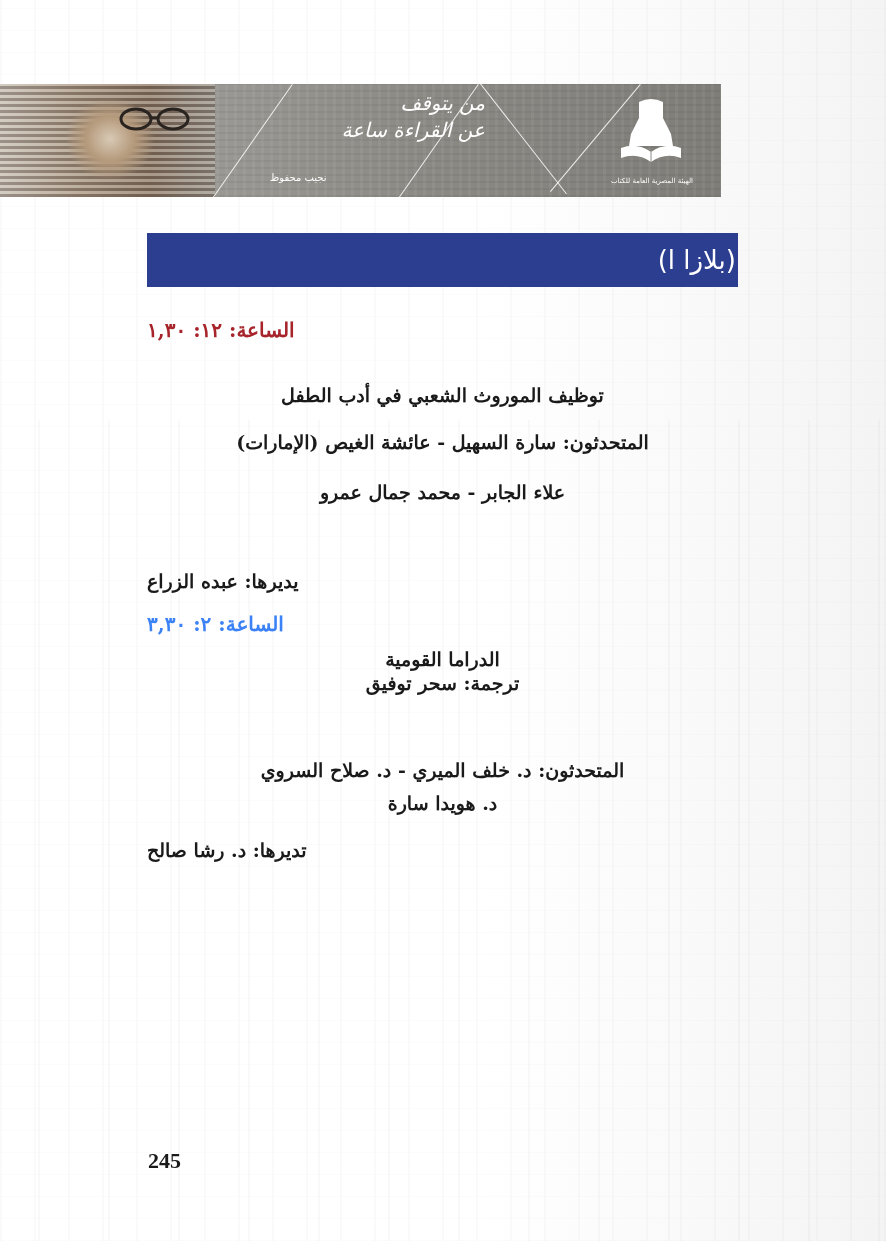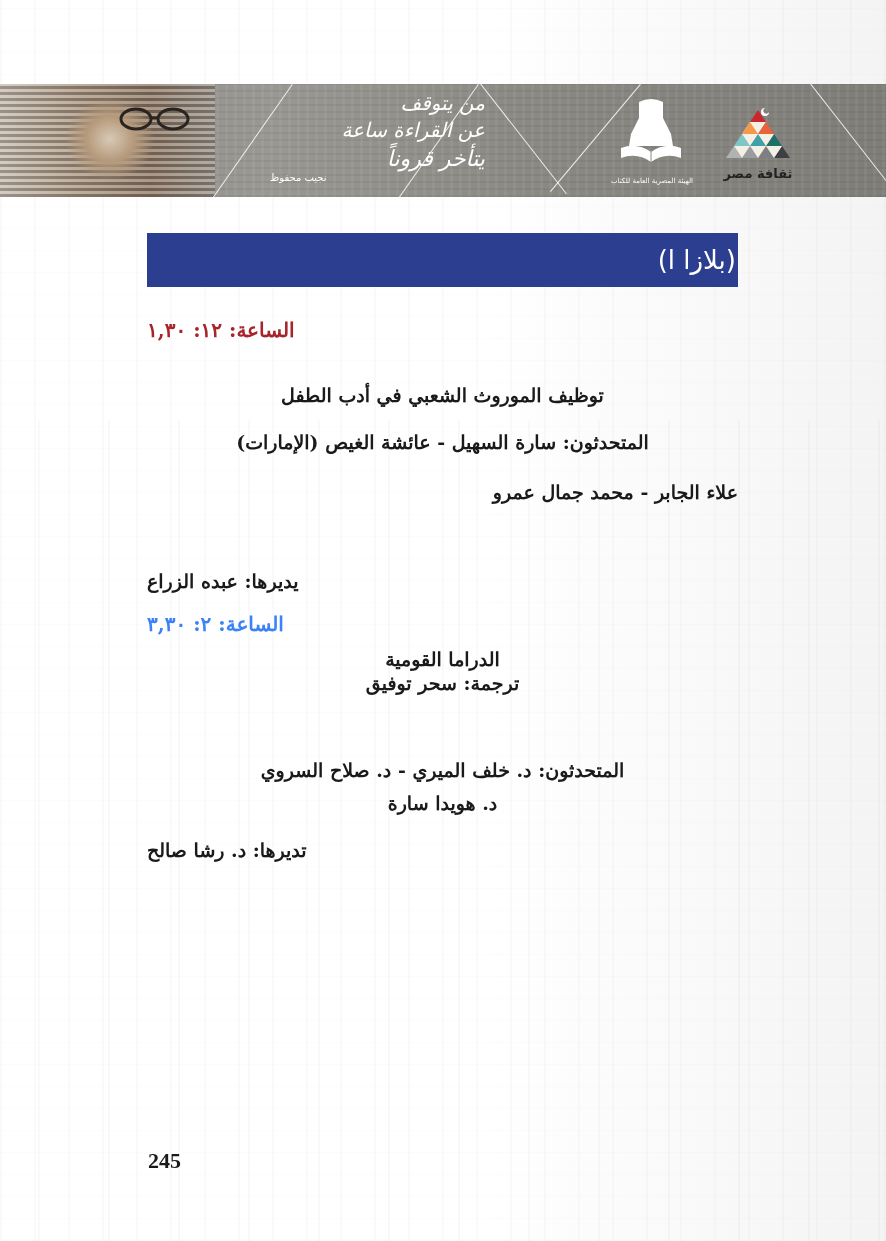--- a/index.html
+++ b/index.html
@@ -14,21 +14,21 @@
         linear-gradient(90deg, #ffffff 0%, #ffffff 55%, #f4f4f4 100%);
     }
     .page-bg::after {
       content: ""; position: absolute; left: 0; right: 0; top: 420px; bottom: 0;
       background: repeating-linear-gradient(90deg, transparent 0 38px, rgba(0,0,0,0.03) 38px 40px, transparent 40px 70px);
       opacity: 0.8;
     }
 
     
     .banner {
-      position: absolute; left: 0; top: 84px; width: 886px; height: 113px;
+      position: absolute; left: 0; top: 84px; width: 721px; height: 113px;
       background: linear-gradient(90deg, #8c8a86 0%, #9a9893 30%, #8b8984 60%, #7f7d78 100%);
       overflow: hidden;
     }
     .banner .texture {
       position: absolute; inset: 0;
       background:
         repeating-linear-gradient(90deg, rgba(255,255,255,0.05) 0 3px, transparent 3px 9px),
         repeating-linear-gradient(0deg, rgba(0,0,0,0.05) 0 2px, transparent 2px 7px);
     }
     .portrait {
@@ -105,21 +105,20 @@
 
   <div class="diag" style="left:292px; transform: rotate(35deg); height:140px;"></div>
   <div class="diag" style="left:478px; transform: rotate(35deg); height:140px; top:0;"></div>
   <div class="diag" style="left:480px; transform: rotate(-38deg); height:140px;"></div>
   <div class="diag" style="left:640px; transform: rotate(40deg); height:140px;"></div>
   <div class="diag" style="left:810px; transform: rotate(-38deg); height:140px;"></div>
 
   <div class="quote">
     <div class="l1">من يتوقف</div>
     <div class="l2">عن القراءة ساعة</div>
-    <div class="l3">يتأخر قروناً</div>
   </div>
   <div class="quote-author">نجيب محفوظ</div>
 
   <svg class="gebo-logo" viewBox="0 0 68 80">
     <path d="M22 6 Q34 0 46 6 L46 22 Q50 30 54 38 L56 50 L12 50 L14 38 Q18 30 22 22 Z" fill="#ffffff"></path>
     <path d="M4 52 Q20 46 34 56 Q48 46 64 52 L64 62 Q48 56 34 66 Q20 56 4 62 Z" fill="#ffffff"></path>
     <line x1="34" y1="56" x2="34" y2="66" stroke="#8c8a86" stroke-width="1"></line>
   </svg>
   <div class="gebo-caption">الهيئة المصرية العامة للكتاب</div>
 
@@ -147,21 +146,21 @@
 
 <div class="section-bar">
   <span class="venue">(بلازا ا)</span>
 </div>
 
 <div class="line left" style="top:318px; color:#a6242a; font-size:20px;">
   <span>الساعة: ١٢: ١,٣٠</span>
 </div>
 <div class="line" style="top:384px;">توظيف الموروث الشعبي في أدب الطفل</div>
 <div class="line" style="top:431px;">المتحدثون: سارة السهيل - عائشة الغيص (الإمارات)</div>
-<div class="line" style="top:481px;text-align:right;">علاء الجابر - محمد جمال عمرو</div>
+<div class="line" style="top:481px;">علاء الجابر - محمد جمال عمرو</div>
 <div class="line left" style="top:522px;margin-top:48px;">يديرها: عبده الزراع</div>
 
 <div class="line left" style="top:612px; color:#3b82f6; font-size:20px;">
   <span>الساعة: ٢: ٣,٣٠</span>
 </div>
 <div class="line" style="top:648px;">الدراما القومية</div>
 <div class="line" style="top:672px;">ترجمة: سحر توفيق</div>
 <div class="line" style="top:759px;">المتحدثون: د. خلف الميري - د. صلاح السروي</div>
 <div class="line" style="top:792px;">د. هويدا سارة</div>
 <div class="line left" style="top:839px;">تديرها: د. رشا صالح</div>

